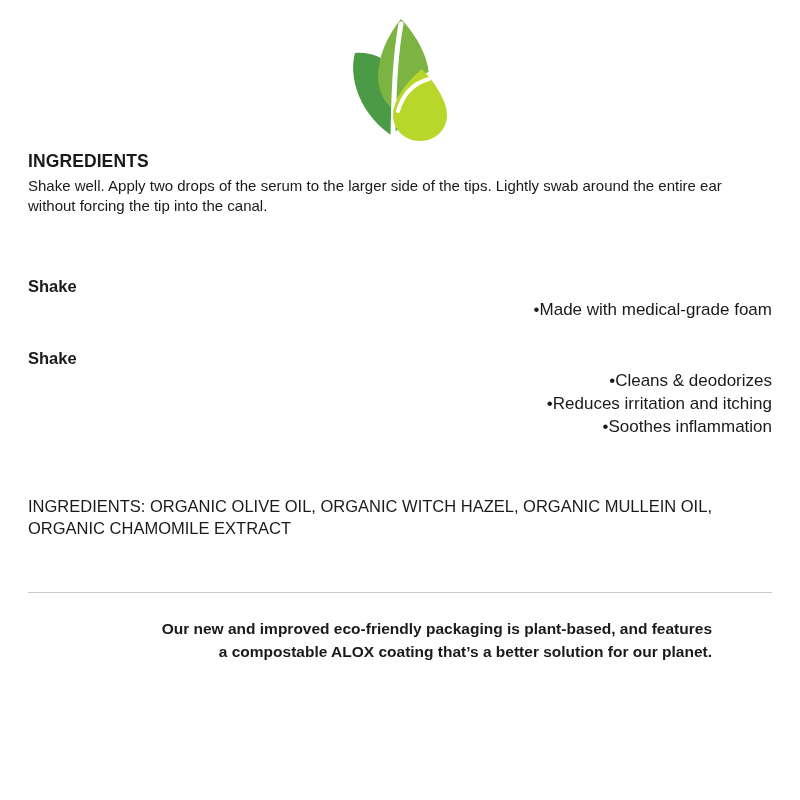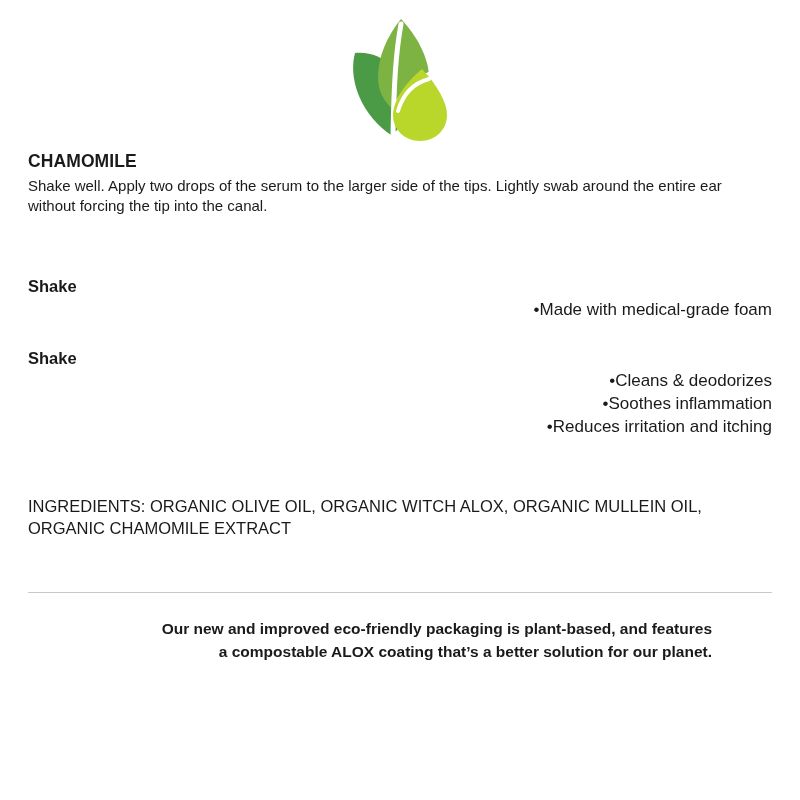--- a/index.html
+++ b/index.html
@@ -139,21 +139,21 @@
 
       <path d="M83 55 C 98 71, 108 88, 108 101 C 108 116, 96 127, 81 127
                C 66 127, 54 116, 54 101 C 54 87, 66 69, 83 55 Z" fill="#b9d72a"></path>
 
       <path d="M59 97 C 64 80, 75 69, 90 65" stroke="#ffffff" stroke-width="4" fill="none" stroke-linecap="round"></path>
     </svg>
   </div>
 
   <div class="content">
 
-    <h2 class="section-heading">CHAMOMILE</h2>
+    <h2 class="section-heading">INGREDIENTS</h2>
     <p class="body-text">Shake well. Apply two drops of the serum to the larger side of the tips. Lightly swab around the entire ear without forcing the tip into the canal.</p>
 
     <div class="block-gap-lg"></div>
 
 
     <div class="block-gap-md"></div>
 
     <h3 class="sub-heading">Shake</h3>
     <ul class="bullets">
       <li>
@@ -162,32 +162,32 @@
     </ul>
 
     <div class="block-gap-md"></div>
 
     <h3 class="sub-heading">Shake</h3>
     <ul class="bullets">
       <li>
         <span class="bullet-dot">•</span><span>Cleans &amp; deodorizes</span>
       </li>
       <li>
+        <span class="bullet-dot">•</span><span>Reduces irritation and itching</span>
+      </li>
+      <li>
         <span class="bullet-dot">•</span><span>Soothes inflammation</span>
-      </li>
-      <li>
-        <span class="bullet-dot">•</span><span>Reduces irritation and itching</span>
       </li>
     </ul>
 
     <div style="height:56px"></div>
 
     <p class="ingredients">
       <span class="label">INGREDIENTS:</span>
-      <span>ORGANIC OLIVE OIL, ORGANIC WITCH ALOX, ORGANIC MULLEIN OIL, ORGANIC CHAMOMILE EXTRACT</span>
+      <span>ORGANIC OLIVE OIL, ORGANIC WITCH HAZEL, ORGANIC MULLEIN OIL, ORGANIC CHAMOMILE EXTRACT</span>
     </p>
 
     <div style="height:53px"></div>
 
     <hr class="divider">
 
     <div style="height:25px"></div>
 
     <div class="footer">
       <span class="line">Our new and improved eco-friendly packaging is plant-based, and features</span>

